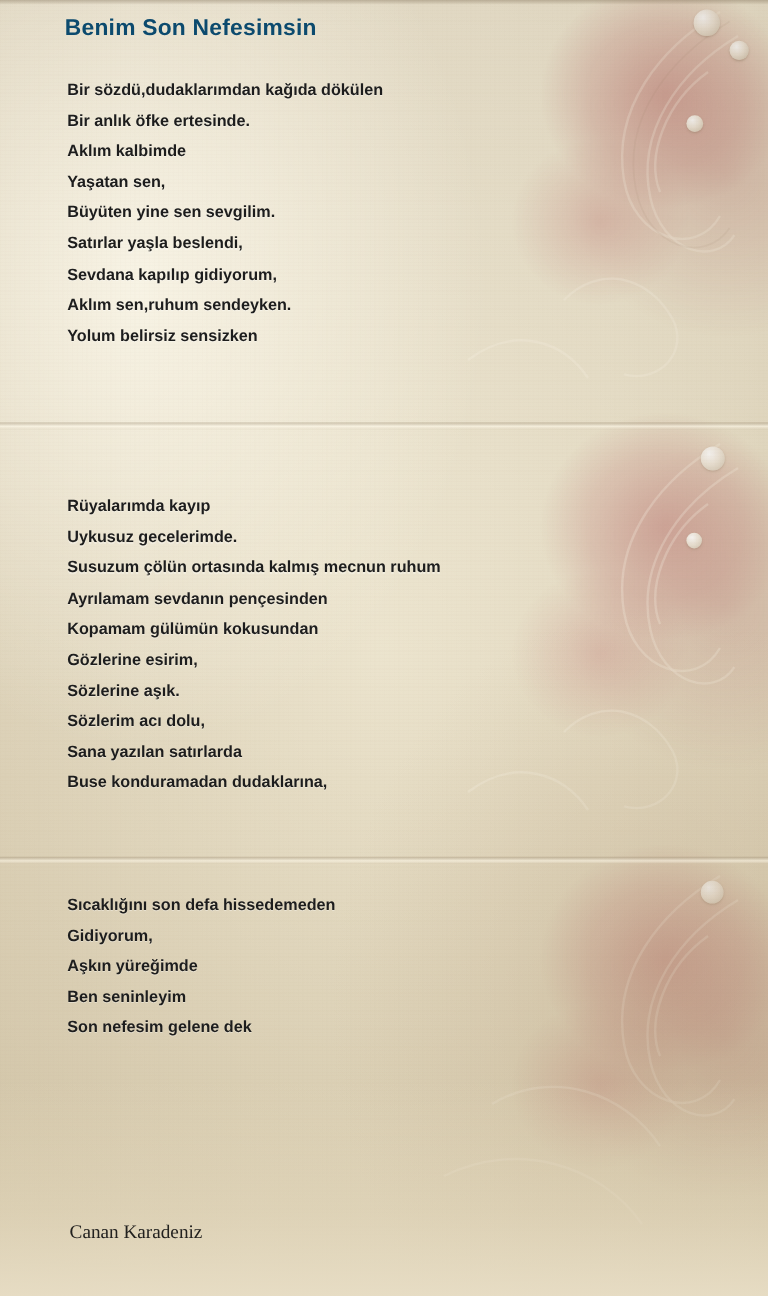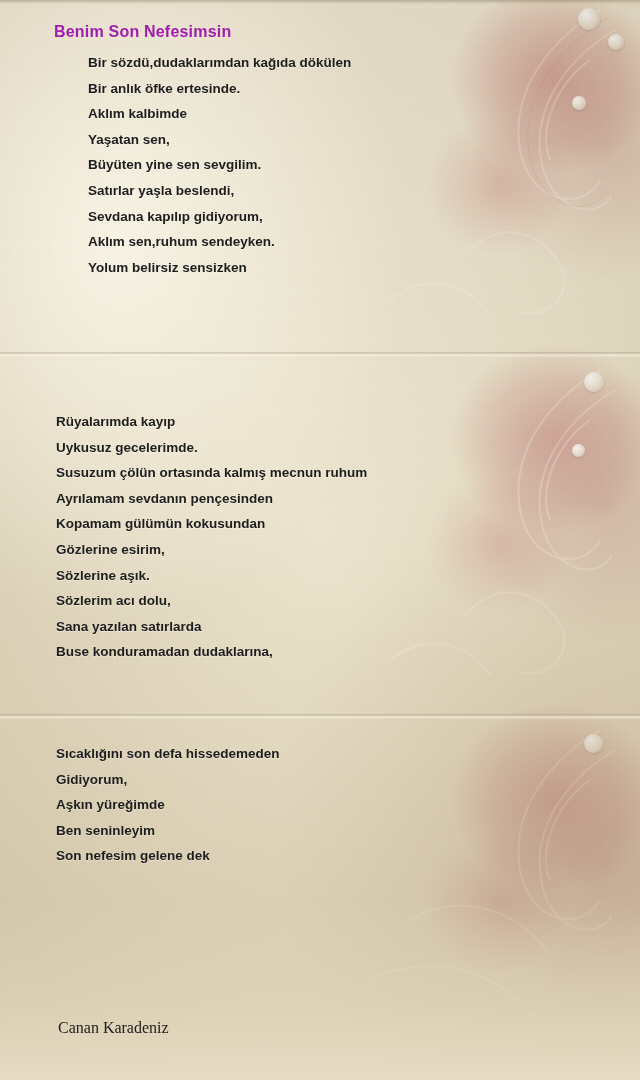--- a/index.html
+++ b/index.html
@@ -80,36 +80,35 @@
   .seam.s2 { top: 714px; }
 
   .content {
     position: relative;
     z-index: 5;
   }
   .title {
     position: absolute;
     left: 54px;
     top: 13px;
-    font-size: 16px;
+    font-size: 19px;
     font-weight: bold;
-    color: #a21caf;
+    color: #0c4a6e;
     letter-spacing: 0.2px;
-    margin-top: 10px;
   }
   .stanza {
     position: absolute;
     left: 56px;
     color: #1d1d1d;
     font-size: 13.5px;
     font-weight: bold;
     line-height: 25.6px;
     text-shadow: 0 1px 0 rgba(255,255,255,0.35);
   }
-  .stanza.b1 { top: 50px; margin-left: 32px; }
+  .stanza.b1 { top: 62px; }
   .stanza.b2 { top: 409px; }
   .stanza.b3 { top: 741px; }
   .stanza div { white-space: pre; }
   .author {
     position: absolute;
     left: 58px;
     top: 1019px;
     font-size: 16px;
     color: #22211f;
     font-family: "Liberation Serif", serif;

